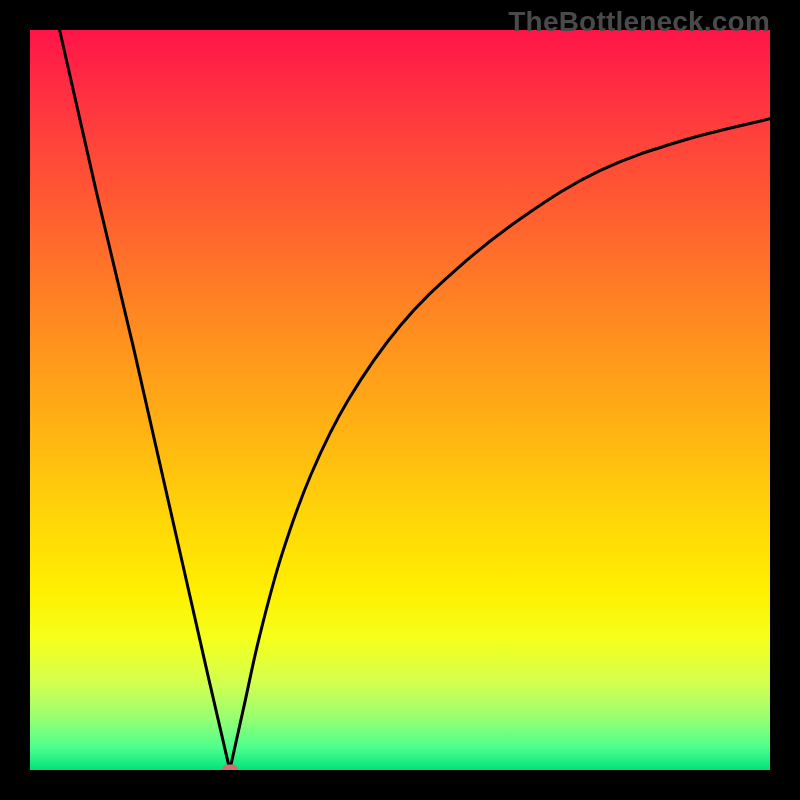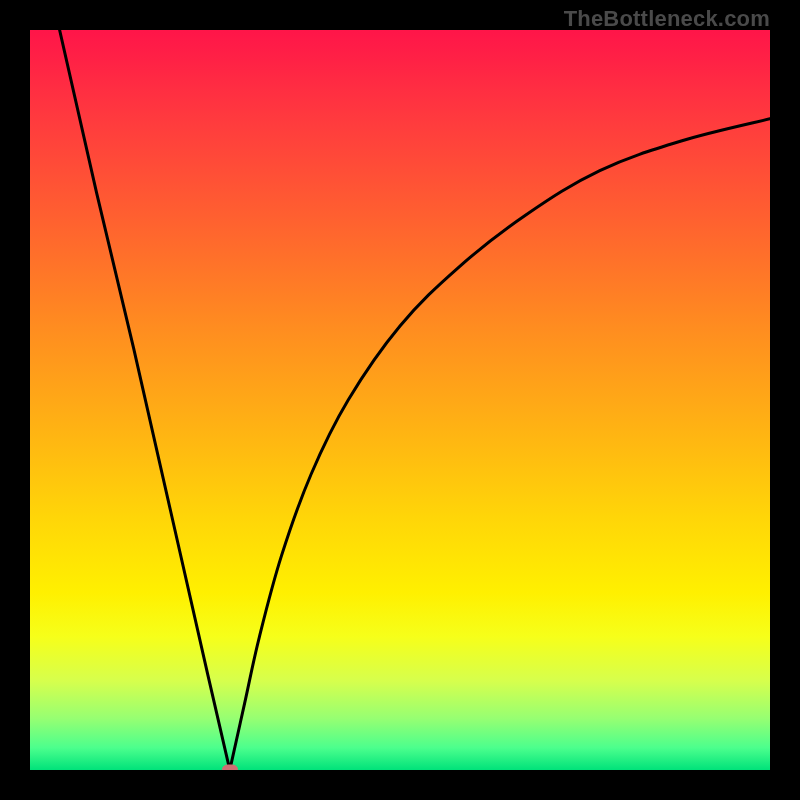--- a/index.html
+++ b/index.html
@@ -37,21 +37,21 @@
     left: 0;
     top: 0;
     width: 100%;
     height: 100%;
   }
   .watermark {
     position: absolute;
     top: 6px;
     right: 30px;
     color: #4a4a4a;
-    font-size: 22px;
+    font-size: 28px;
     font-weight: 600;
     letter-spacing: 0.2px;
     margin-left: 48px;
   }
   .marker {
     position: absolute;
     width: 16px;
     height: 11px;
     border-radius: 6px / 5px;
     transform: translate(-50%, -50%);

